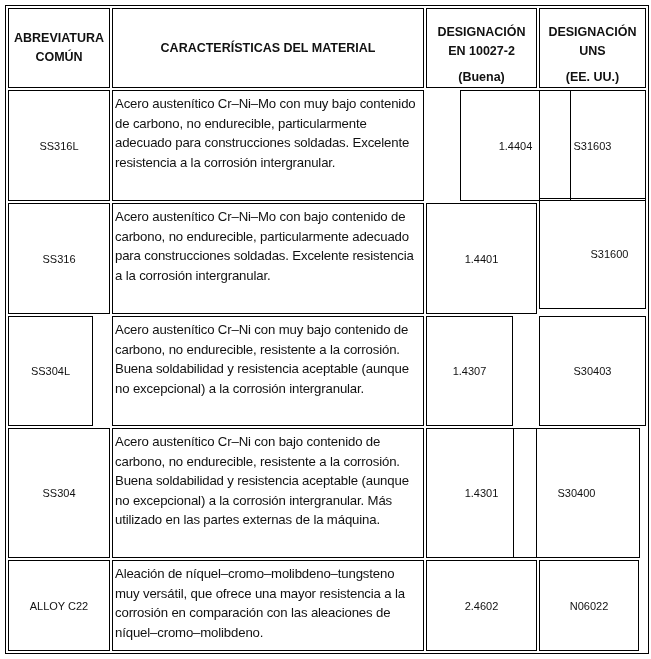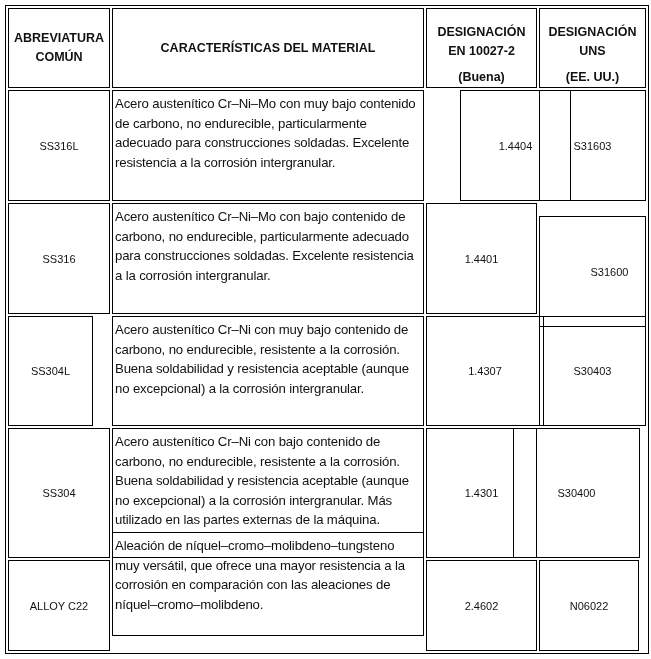--- a/index.html
+++ b/index.html
@@ -95,31 +95,31 @@
 
   <div class="cell" style="left:2px; top:197px; width:102px; height:111px;">
     <span>SS316</span>
   </div>
   <div class="cell desc" style="left:106px; top:197px; width:312px; height:111px;">
     <span>Acero austenítico Cr–Ni–Mo con bajo contenido de carbono, no endurecible, particularmente adecuado para construcciones soldadas. Excelente resistencia a la corrosión intergranular.</span>
   </div>
   <div class="cell" style="left:420px; top:197px; width:111px; height:111px;">
     <span>1.4401</span>
   </div>
-  <div class="cell" style="left:533px; top:210px; width:107px; height:111px;padding-left:34px;">
+  <div class="cell" style="left:533px; top:192px; width:107px; height:111px;padding-left:34px;">
     <span>S31600</span>
   </div>
 
   <div class="cell" style="left:2px; top:310px; width:85px; height:110px;">
     <span>SS304L</span>
   </div>
   <div class="cell desc" style="left:106px; top:310px; width:312px; height:110px;">
     <span>Acero austenítico Cr–Ni con muy bajo contenido de carbono, no endurecible, resistente a la corrosión. Buena soldabilidad y resistencia aceptable (aunque no excepcional) a la corrosión intergranular.</span>
   </div>
-  <div class="cell" style="left:420px; top:310px; width:118px; height:110px;align-items:center;">
+  <div class="cell" style="left:420px; top:310px; width:87px; height:110px;align-items:center;">
     <span>1.4307</span>
   </div>
   <div class="cell" style="left:533px; top:310px; width:107px; height:110px;">
     <span>S30403</span>
   </div>
 
   <div class="cell" style="left:2px; top:422px; width:102px; height:130px;">
     <span>SS304</span>
   </div>
   <div class="cell desc" style="left:106px; top:422px; width:312px; height:130px;">
@@ -128,21 +128,21 @@
   <div class="cell" style="left:420px; top:422px; width:111px; height:130px;">
     <span>1.4301</span>
   </div>
   <div class="cell" style="left:507px; top:422px; width:127px; height:130px;">
     <span>S30400</span>
   </div>
 
   <div class="cell" style="left:2px; top:554px; width:102px; height:91px;">
     <span>ALLOY C22</span>
   </div>
-  <div class="cell desc" style="left:106px; top:526px; width:312px; height:104px;">
+  <div class="cell desc" style="left:106px; top:554px; width:312px; height:91px;">
     <span>Aleación de níquel–cromo–molibdeno–tungsteno muy versátil, que ofrece una mayor resistencia a la corrosión en comparación con las aleaciones de níquel–cromo–molibdeno.</span>
   </div>
   <div class="cell" style="left:420px; top:554px; width:111px; height:91px;">
     <span>2.4602</span>
   </div>
   <div class="cell" style="left:533px; top:554px; width:100px; height:91px;">
     <span>N06022</span>
   </div>
 
 </div>

